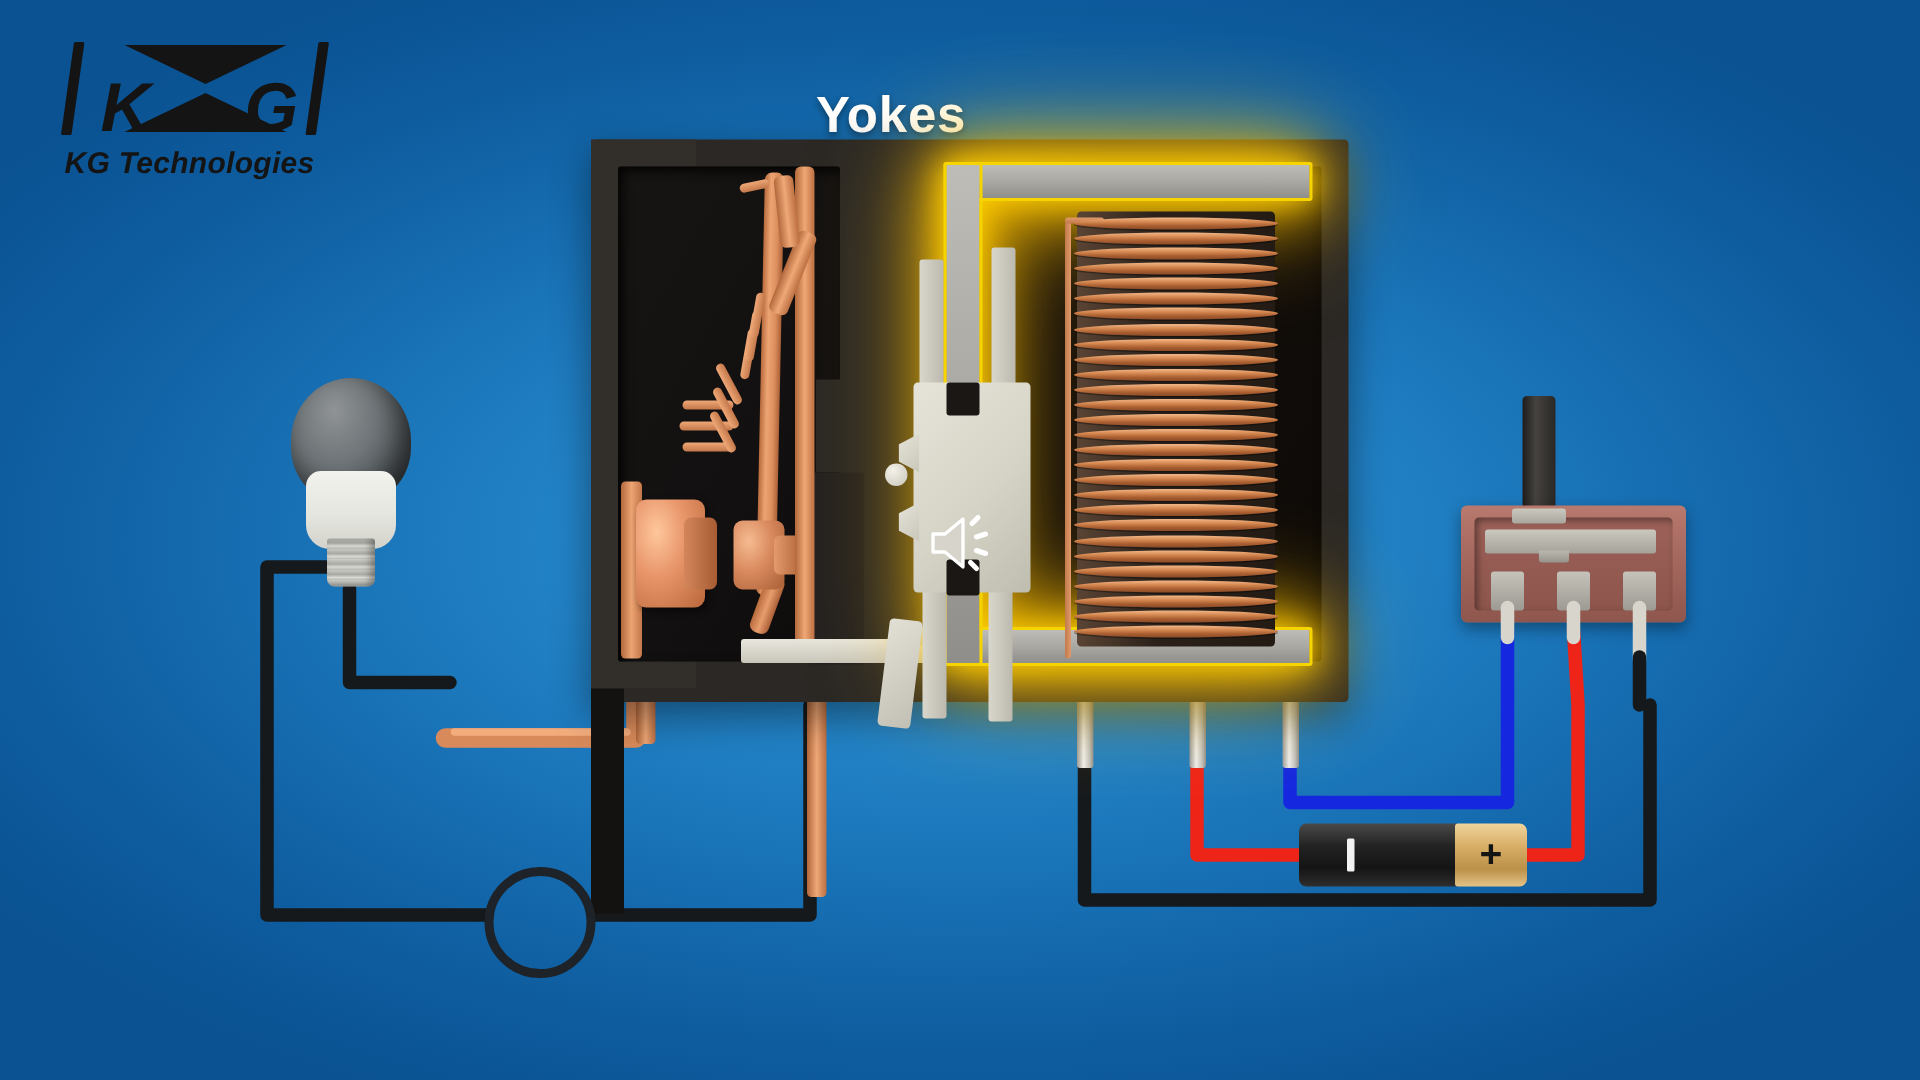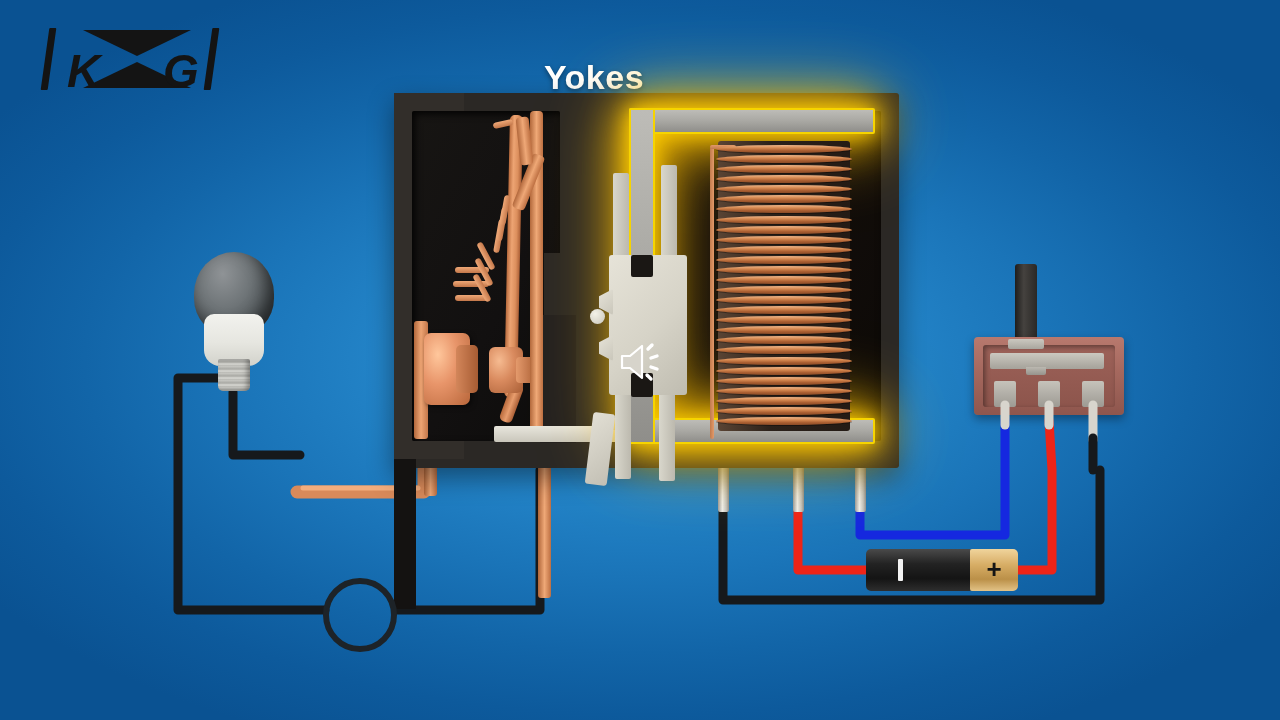--- a/index.html
+++ b/index.html
@@ -197,20 +197,21 @@
     <div class="logo-frame">
       <span class="logo-bar l"></span>
       <span class="logo-bar r"></span>
       <span class="bowtie">
         <i class="top"></i>
           <i class="bot"></i>
       </span>
       <span class="logo-k">K</span>
       <span class="logo-g">G</span>
     </div>
+    <div class="logo-text">KG Technologies</div>
   </div>
 
   <div id="caption">
     <span id="caption-inner">Yokes</span>
   </div>
 
   <svg class="wires" viewBox="0 0 1280 720">
 
     <g fill="none" stroke="#16191c" stroke-width="9" stroke-linecap="round" stroke-linejoin="round">
       <path d="M233 378 L178 378 L178 610 L325 610"></path>

